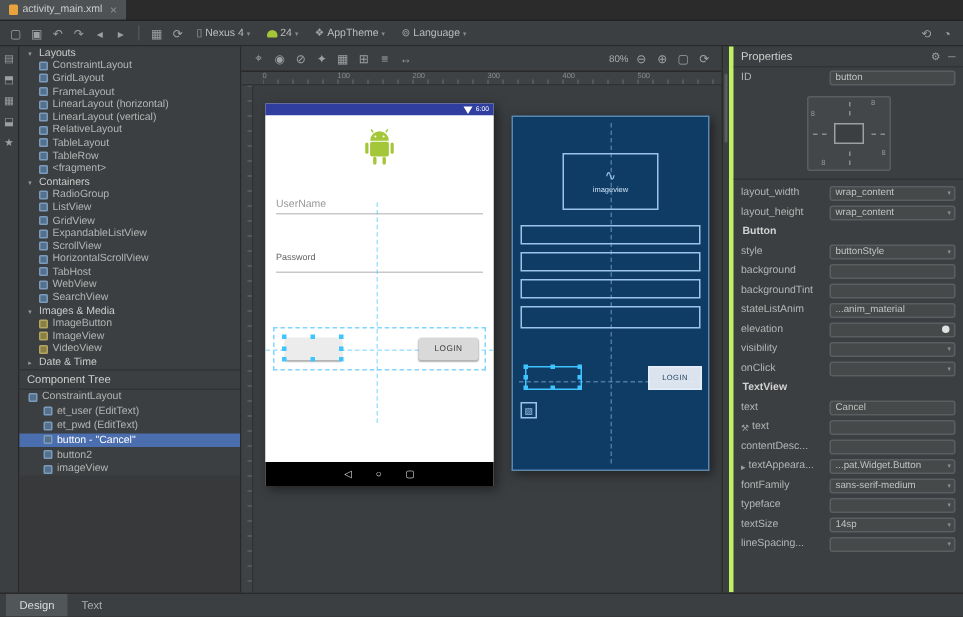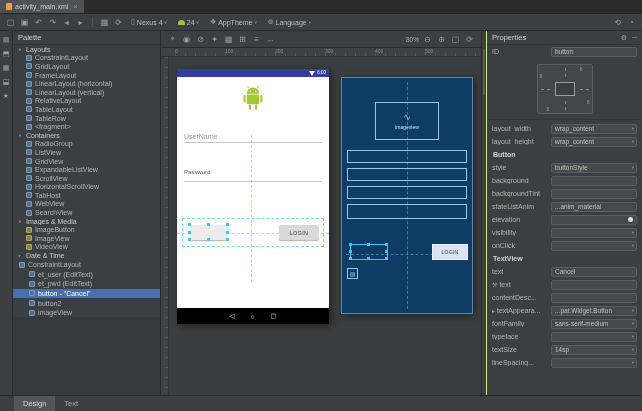--- a/index.html
+++ b/index.html
@@ -87,21 +87,21 @@
 .bp-guide.h{left:4px;right:4px;top:176px;border-top:1px dashed rgba(156,196,234,.45)}
 .bp-sel{position:absolute;left:8px;top:166px;width:38px;height:16px;border:1px solid var(--handle_blue,#40C4FF)}
 .bp-login{position:absolute;left:90px;top:166px;width:36px;height:16px;background:rgba(236,242,250,.92);border:1px solid #e6eefb;color:#1e3c5f;font-size:5px;display:flex;align-items:center;justify-content:center;letter-spacing:.3px}
 .bp-icon{position:absolute;left:5px;top:190px;width:11px;height:11px;border:1px solid var(--blueprint_line,#9CC4EA);color:var(--blueprint_line,#9CC4EA);font-size:6px;display:flex;align-items:center;justify-content:center}
 
 
 .vscroll{width:5px;flex:0 0 auto;background:#3c3f41;border-left:1px solid #2c2c2c;position:relative}
 .vscroll .thumb{position:absolute;left:1px;right:1px;top:18px;height:46px;background:#5a5d5f;border-radius:2px}
 
 
-.right-panel{width:156px;flex:0 0 auto;background:#3c3f41;border-left:1px solid #bef264;display:flex;flex-direction:column;min-height:0;font-size:7px;overflow:hidden}
+.right-panel{width:156px;flex:0 0 auto;background:#3c3f41;border-left:3px solid #bef264;display:flex;flex-direction:column;min-height:0;font-size:7px;overflow:hidden}
 .pr-row{height:13px;flex:0 0 auto;display:flex;align-items:center;gap:3px;padding:0 5px}
 .pr-label{width:56px;flex:0 0 auto;color:#b4b4b4;white-space:nowrap;overflow:hidden;display:flex;align-items:center;gap:2px}
 .pfx{color:#9da0a3;font-size:6px}
 .combo{flex:1;height:10px;background:#45494a;border:1px solid #5b5e60;border-radius:2px;display:flex;align-items:center;padding:0 3px;color:#c2c2c2;position:relative;white-space:nowrap;overflow:hidden;font-size:6.5px}
 .combo.has-arrow{padding-right:8px}
 .combo.has-arrow::after{content:"▾";position:absolute;right:2px;top:1px;font-size:4.5px;color:#8e8e8e}
 .dot{width:5px;height:5px;border-radius:50%;background:#e0e0e0;margin-left:auto}
 .pr-section{height:13px;flex:0 0 auto;display:flex;align-items:center;padding-left:6px;color:#d2d2d2;font-weight:bold;font-size:7px}
 .cw{height:62px;flex:0 0 auto;display:flex;align-items:center;justify-content:center;border-bottom:1px solid #333;margin-bottom:2px}
 .cw-box{position:relative;width:56px;height:50px;background:#43474a;border:1px solid #5b5e60;border-radius:2px}
@@ -111,21 +111,21 @@
 .cw-line.v.t{top:3px}.cw-line.v.b{bottom:3px}
 .cw-line.h{top:50%;width:9px;border-top:1px dashed #8a8d8f}
 .cw-line.h.l{left:3px}.cw-line.h.r{right:3px}
 .cw-m{position:absolute;font-size:5px;color:#9a9d9f}
 .cw-m.top{top:1px;right:9px}
 .cw-m.left{left:2px;top:8px}
 .cw-m.right{right:2px;bottom:8px}
 .cw-m.bottom{bottom:1px;left:9px}
 
 
-.statusbar{height:16px;flex:0 0 auto;background:#3c3f41;border-top:1px solid #292929;display:flex;align-items:stretch;padding-left:14px}
+.statusbar{height:16px;flex:0 0 auto;background:#3c3f41;border-top:1px solid #292929;display:flex;align-items:stretch;padding-left:4px}
 .mode-tab{padding:0 9px;display:flex;align-items:center;font-size:7.5px;color:#adadad}
 .mode-tab.active{background:#515658;color:#ddd}
 </style>
 </head>
 <body>
 
 <div class="window">
 
   <div class="tabbar">
     <div class="tab">
@@ -177,23 +177,20 @@
 
     <div class="toolstrip" id="toolstrip">
         <span class="ts-ic">▤</span>
         <span class="ts-ic">⬒</span>
         <span class="ts-ic">▦</span>
         <span class="ts-ic">⬓</span>
         <span class="ts-ic">★</span>
       </div>
 
     <div class="left-panel">
-      <div class="panel-header">
-        <span>Palette</span>
-      </div>
       <div class="pal-list" id="palette-list">
           <div class="pal-row pal-sec">
             <span class="tri">▾</span>
             <span>Layouts</span>
           </div>
           <div class="pal-row pal-item">
             <span class="w-ic"></span>
             <span>ConstraintLayout</span>
           </div>
           <div class="pal-row pal-item">
@@ -282,20 +279,23 @@
           </div>
           <div class="pal-row pal-item sec-images">
             <span class="w-ic"></span>
             <span>VideoView</span>
           </div>
           <div class="pal-row pal-sec">
             <span class="tri">▸</span>
             <span>Date &amp; Time</span>
           </div>
         </div>
+      <div class="panel-header tree-h">
+        <span>Component Tree</span>
+      </div>
       <div id="tree-list">
           <div class="tree-row" style="padding-left: 6px;">
             <span class="w-ic"></span>
             <span>ConstraintLayout</span>
           </div>
           <div class="tree-row" style="padding-left: 16px;">
             <span class="w-ic"></span>
             <span>et_user (EditText)</span>
           </div>
           <div class="tree-row" style="padding-left: 16px;">

